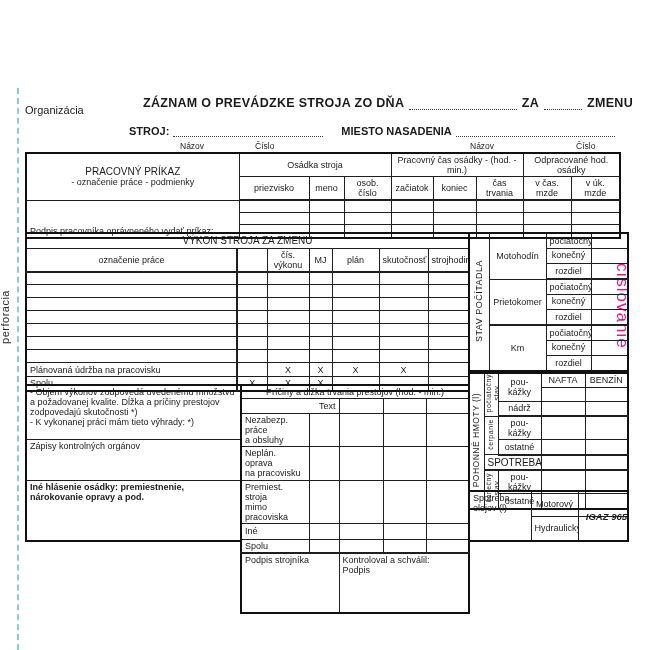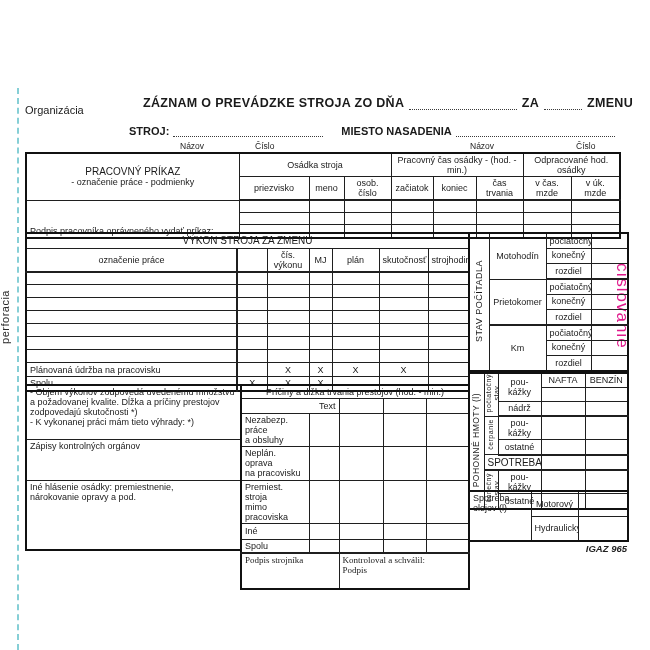--- a/index.html
+++ b/index.html
@@ -377,21 +377,21 @@
     <td class="vtop">
       <div class="pl">- Objem výkonov zodpovedá uvedenému množstvu
   a požadovanej kvalite. Dĺžka a príčiny prestojov
   zodpovedajú skutočnosti *)</div>
       <div class="pl">- K vykonanej práci mám tieto výhrady: *)</div>
     </td>
   </tr>
   <tr style="height:41px;">
     <td class="vtop">Zápisy kontrolných orgánov</td>
   </tr>
-  <tr style="height:70px;">
+  <tr style="height:61px;font-weight:bold;">
     <td class="vtop pl">Iné hlásenie osádky: premiestnenie,
 nárokovanie opravy a pod.</td>
   </tr>
 </tbody>
   </table>
 
 <table class="frame" style="left:240px; top:384px; width:228px; height:156px;">
   <colgroup>
       <col style="width:68px">
       <col style="width:30px">
@@ -440,21 +440,21 @@
         <td></td>
         <td></td>
   </tr>
   <tr style="height:13px;">
     <td class="thick-b">Spolu</td>
     <td class="thick-b"></td>
         <td class="thick-b"></td>
         <td class="thick-b"></td>
         <td class="thick-b"></td>
   </tr>
-  <tr style="height:36px;font-family:Liberation Serif, serif;">
+  <tr style="height:60px;">
     <td class="vtop" colspan="2">Podpis strojníka</td>
     <td class="vtop pl" colspan="3">Kontroloval a schválil:
 Podpis</td>
   </tr>
 </tbody>
   </table>
 
-<div class="abs igaz" style="left:570px; top:543px; width:57px; text-align:right;">IGAZ 965</div>
+<div class="abs igaz" style="left:570px; top:511px; width:57px; text-align:right;">IGAZ 965</div>
 
 </body></html>

